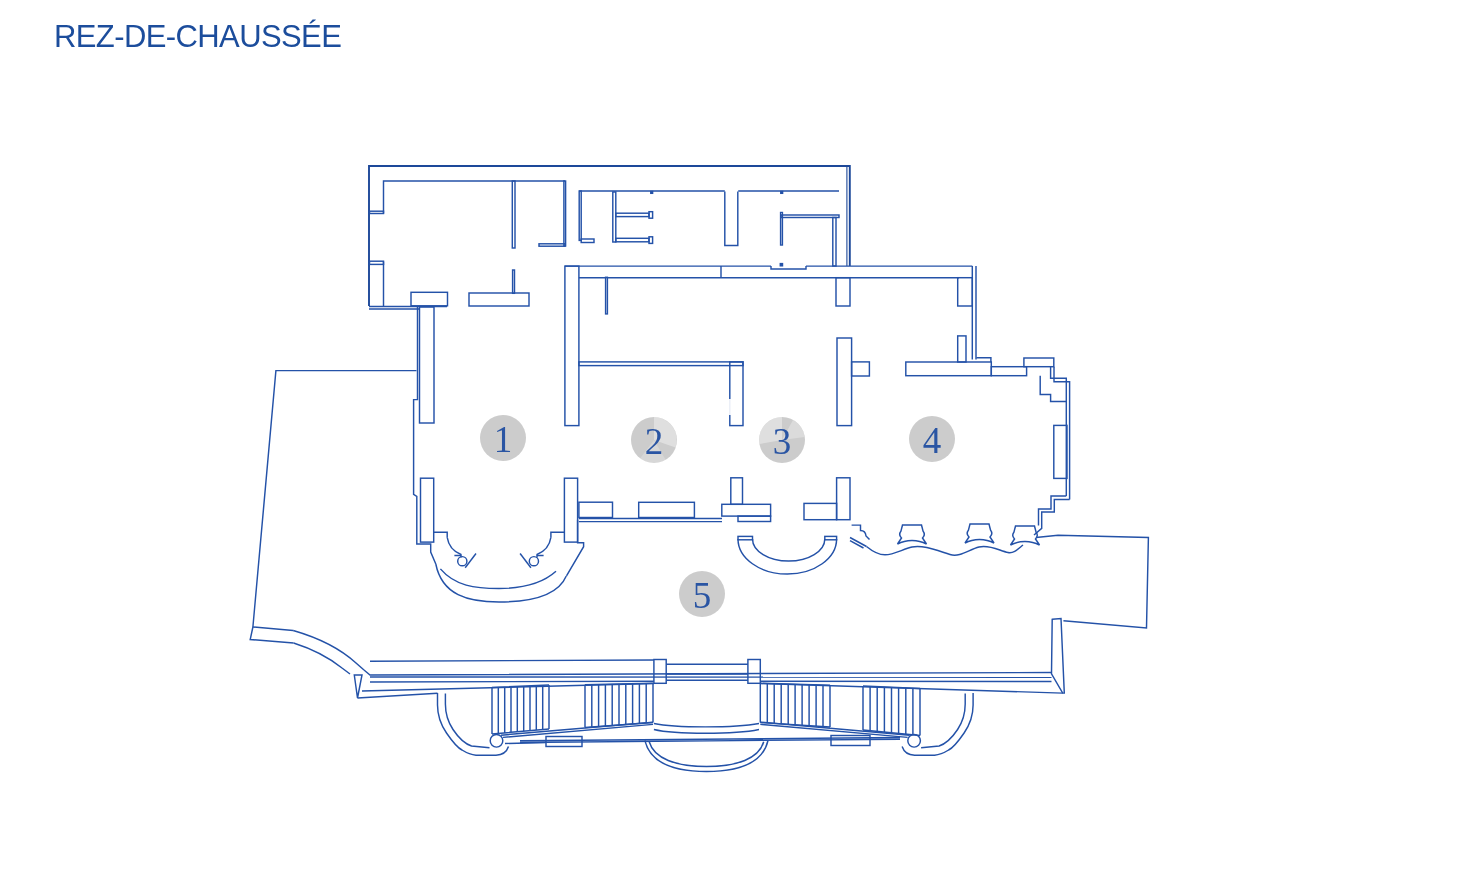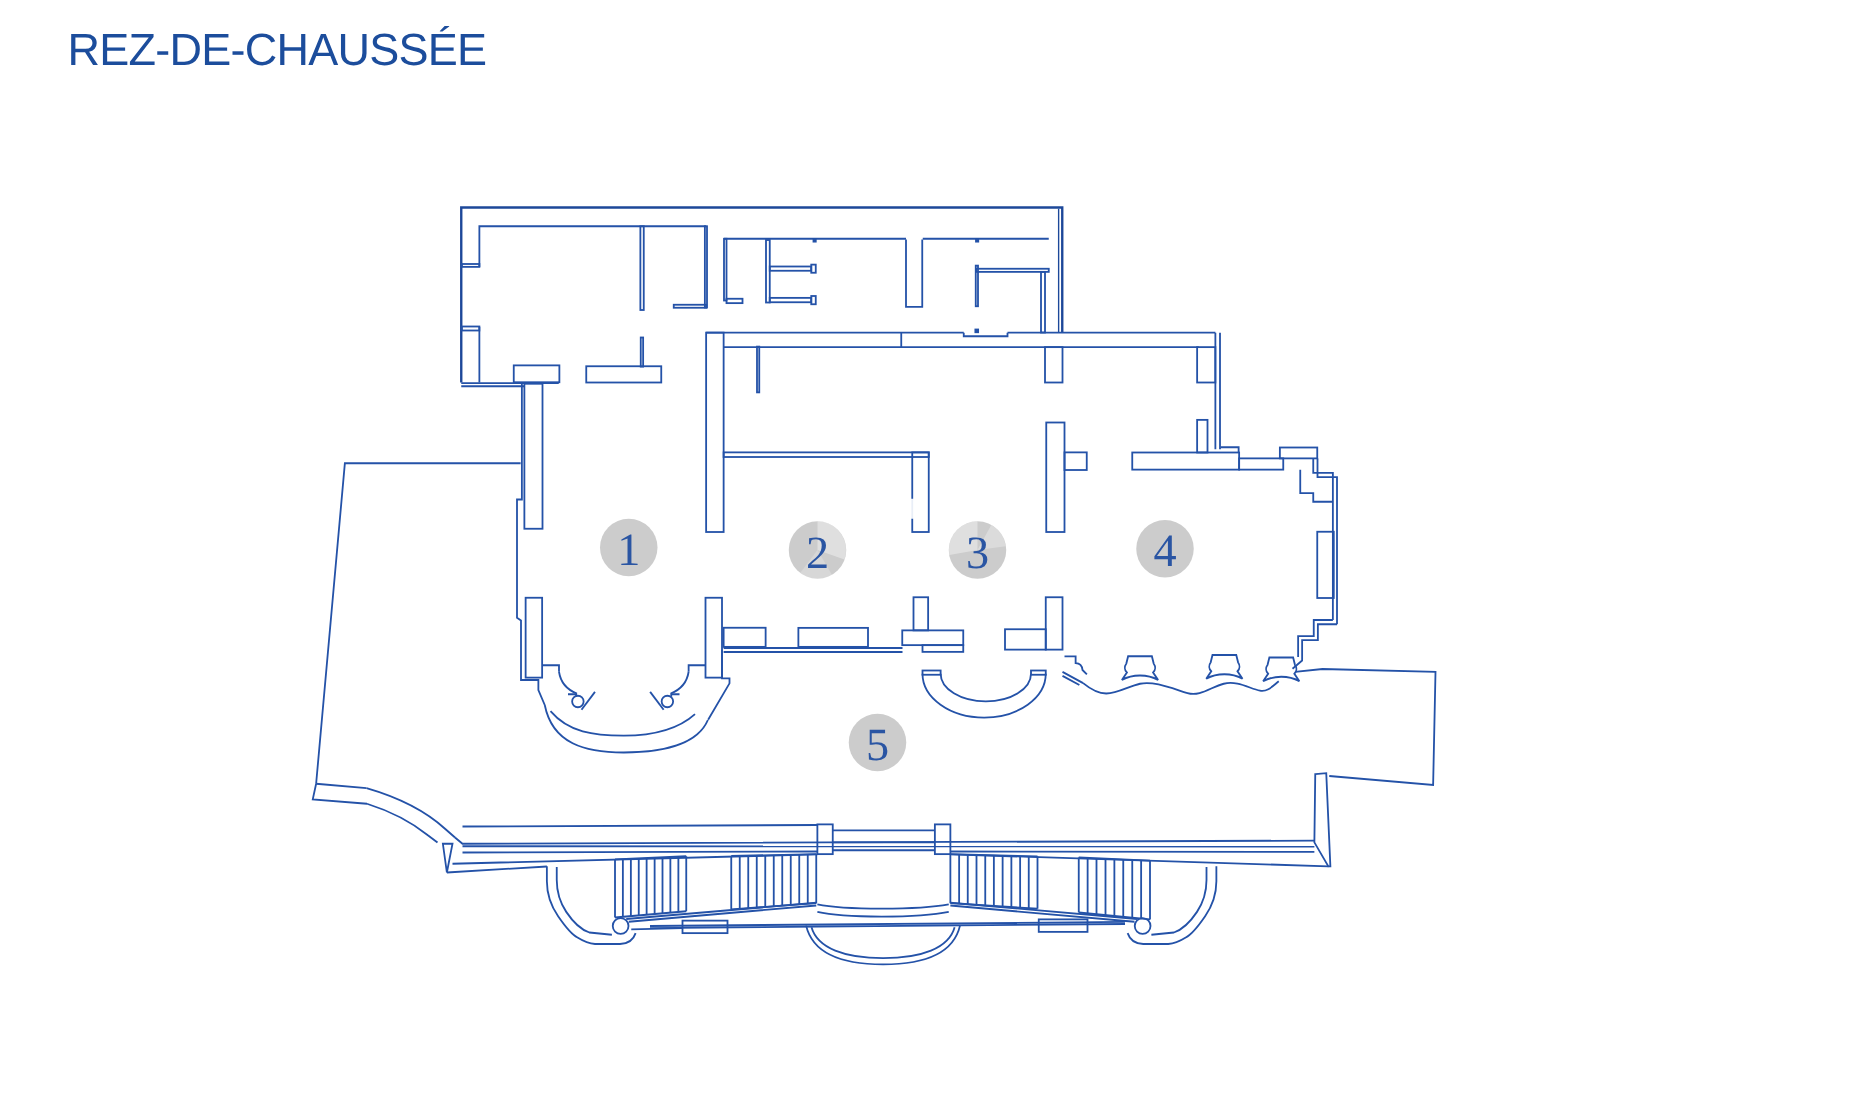--- a/index.html
+++ b/index.html
@@ -1,16 +1,16 @@
 <!DOCTYPE html>
 <html><head>
 <meta charset="utf-8">
 <style>
 html,body{margin:0;padding:0;background:#ffffff;width:1480px;height:884px;overflow:hidden;}
-#title{position:absolute;left:54px;top:19px;font-family:"Liberation Sans",sans-serif;font-size:36px;font-weight:400;letter-spacing:-0.6px;color:#1c4d9c;}
+#title{position:absolute;left:54px;top:19px;font-family:"Liberation Sans",sans-serif;font-size:31px;font-weight:400;letter-spacing:-0.6px;color:#1c4d9c;}
 svg{position:absolute;left:0;top:0;}
 </style>
 </head>
 <body>
 <div id="title">REZ-DE-CHAUSSÉE</div>
 <svg width="1480" height="884" viewBox="0 0 1480 884">
 <g fill="none" stroke="#2452a8" stroke-width="1.45" stroke-linecap="butt" stroke-linejoin="miter">
 
 <g stroke="#1d4899" stroke-width="1.9">
 <path d="M369,306 L369,166 L849.8,166 L849.8,266"></path>

